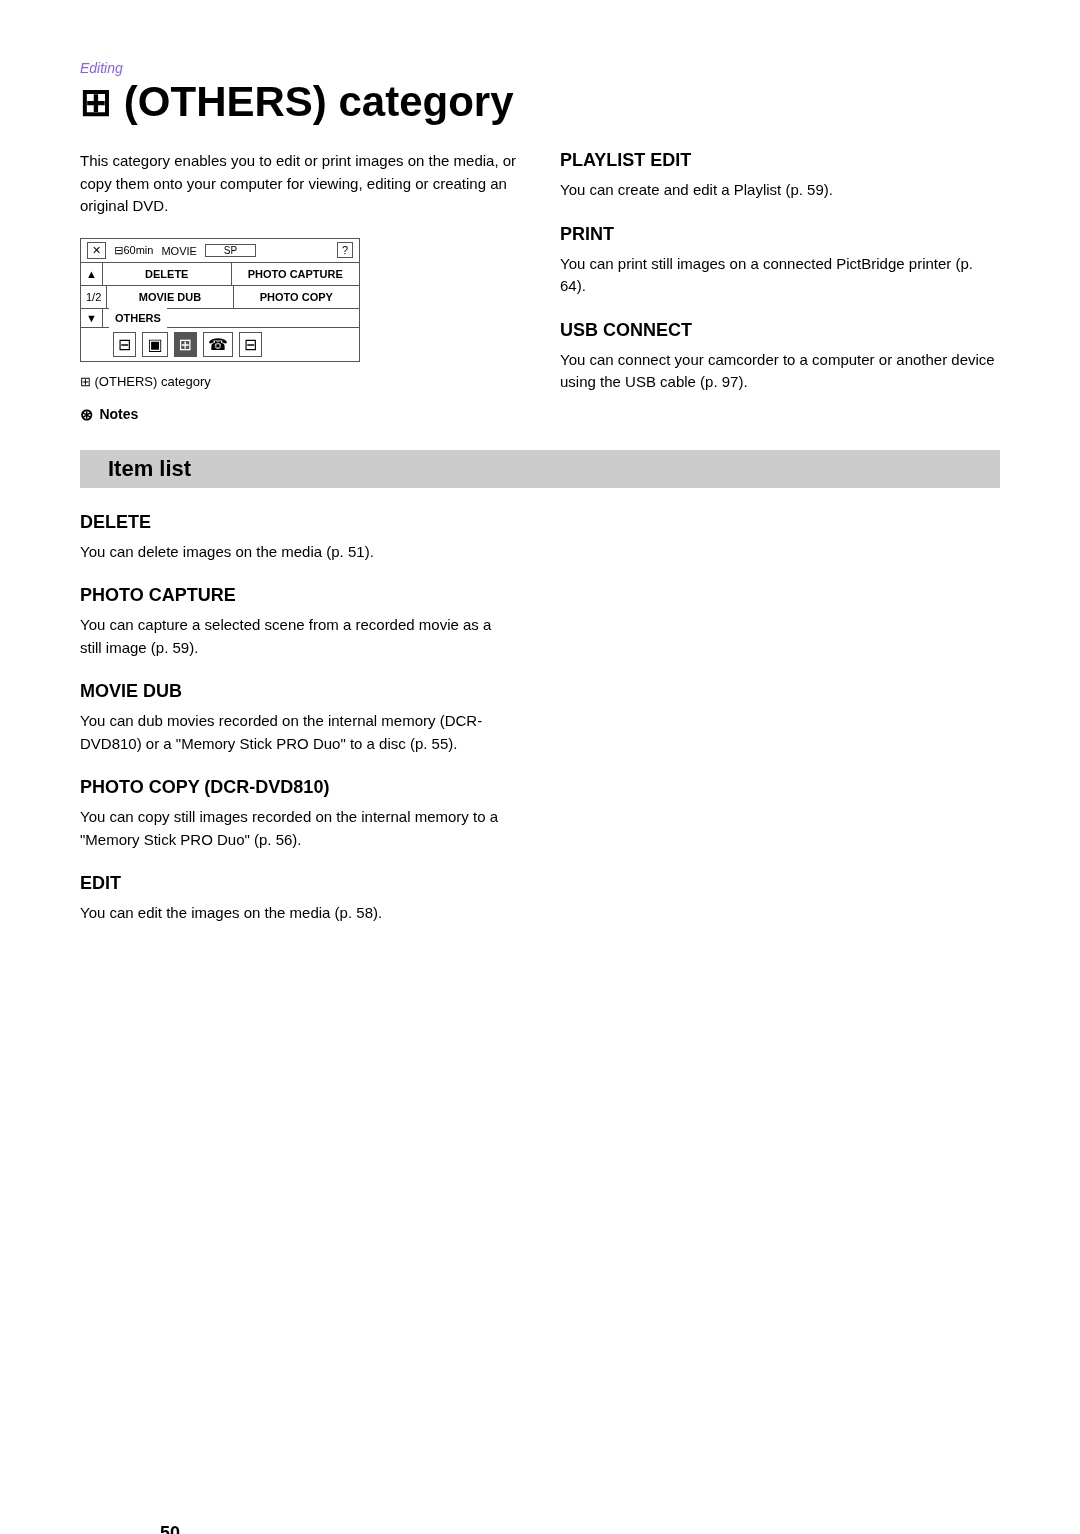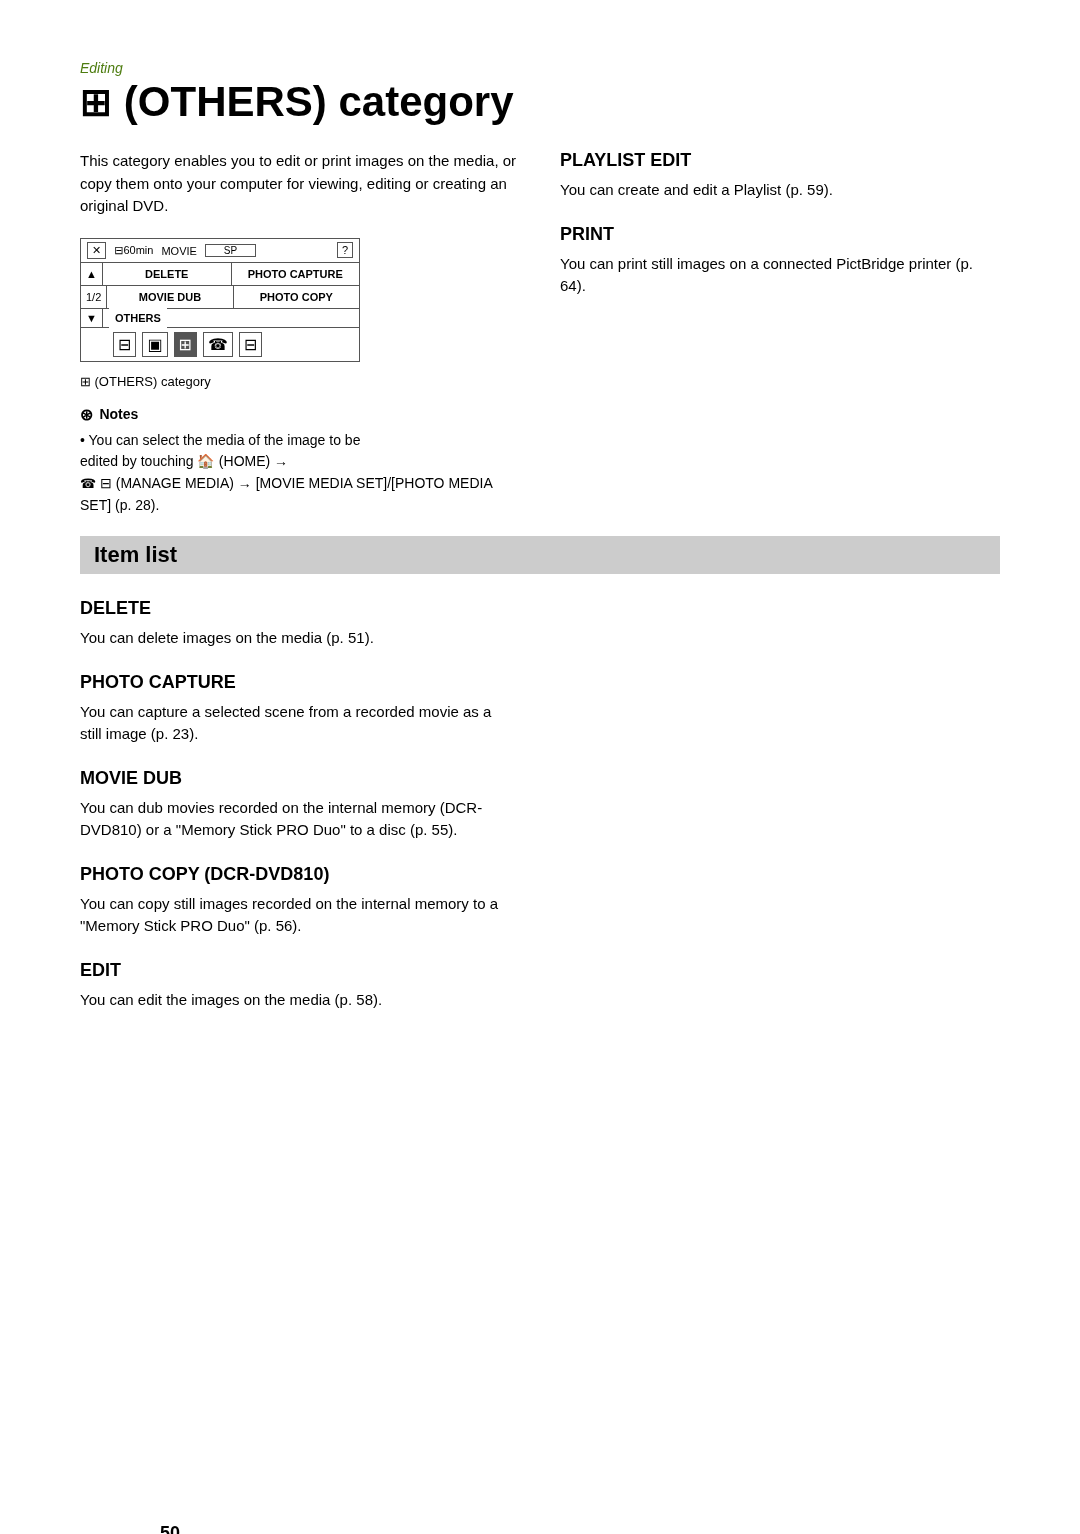--- a/index.html
+++ b/index.html
@@ -10,21 +10,21 @@
       color: #000;
       background: #fff;
       width: 1080px;
       min-height: 1534px;
       padding: 60px 80px 60px 80px;
     }
 
     .editing-label {
       font-style: italic;
       font-size: 14px;
-      color: #4d7c0f;
+      color: #8b5cf6;
       margin-bottom: 2px;
     }
 
     .page-title {
       font-size: 42px;
       font-weight: bold;
       margin-bottom: 24px;
       display: flex;
       align-items: center;
       gap: 12px;
@@ -185,21 +185,21 @@
     .notes-content {
       font-size: 14px;
       line-height: 1.55;
     }
 
     
     .item-list-header {
       background: #ccc;
       font-size: 22px;
       font-weight: bold;
-      padding: 6px 14px;
+      padding: 6px 28px;
       margin-bottom: 24px;
       margin-top: 10px;
     }
 
     .main-two-col {
       display: flex;
       gap: 60px;
     }
 
     .main-left {
@@ -292,58 +292,53 @@
         </div>
       </div>
 
       <div class="cam-caption">⊞ (OTHERS) category</div>
 
       <div class="notes-section">
         <div class="notes-header">
           <span style="font-size: 16px;">⊛</span>
           <span>Notes</span>
         </div>
-        <div class="notes-content">
-          <p>• <span>You can select the media of the image to be</span><br>
-          <span>edited by touching</span> 
-          <span>🏠</span>
-          <span>(HOME) →</span><br>
-          <span style="font-size:13px;">☎</span>
-          <span>⊟ (MANAGE MEDIA) → [MOVIE MEDIA SET]/[PHOTO MEDIA SET] (p. 28).</span>
-          </p>
-        </div>
       </div>
     </div>
 
     <div class="right-col">
       <div style="margin-top: 0;">
         <h2 class="section-title">PLAYLIST EDIT</h2>
         <p class="section-body">You can create and edit a Playlist (p. 59).</p>
       </div>
 
       <div>
         <h2 class="section-title">PRINT</h2>
         <p class="section-body">You can print still images on a connected PictBridge printer (p. 64).</p>
       </div>
 
+      <div>
+        <h2 class="section-title">USB CONNECT</h2>
+        <p class="section-body">You can connect your camcorder to a computer or another device using the USB cable (p. 97).</p>
+      </div>
     </div>
   </div>
 
   <div class="item-list-header">Item list</div>
 
   <div class="main-two-col">
     <div class="main-left">
       <div>
         <h2 class="section-title">DELETE</h2>
         <p class="section-body">You can delete images on the media (p. 51).</p>
       </div>
 
       <div>
         <h2 class="section-title">PHOTO CAPTURE</h2>
-        <p class="section-body">You can capture a selected scene from a recorded movie as a still image (p. 23).</p>
+        <p class="section-body">You can capture a selected scene from a recorded movie as a still image (p. 59).</p>
       </div>
 
       <div>
         <h2 class="section-title">MOVIE DUB</h2>
         <p class="section-body">You can dub movies recorded on the internal memory (DCR-DVD810) or a "Memory Stick PRO Duo" to a disc (p. 55).</p>
       </div>
 
       <div>
         <h2 class="section-title">PHOTO COPY (DCR-DVD810)</h2>
         <p class="section-body">You can copy still images recorded on the internal memory to a "Memory Stick PRO Duo" (p. 56).</p>

